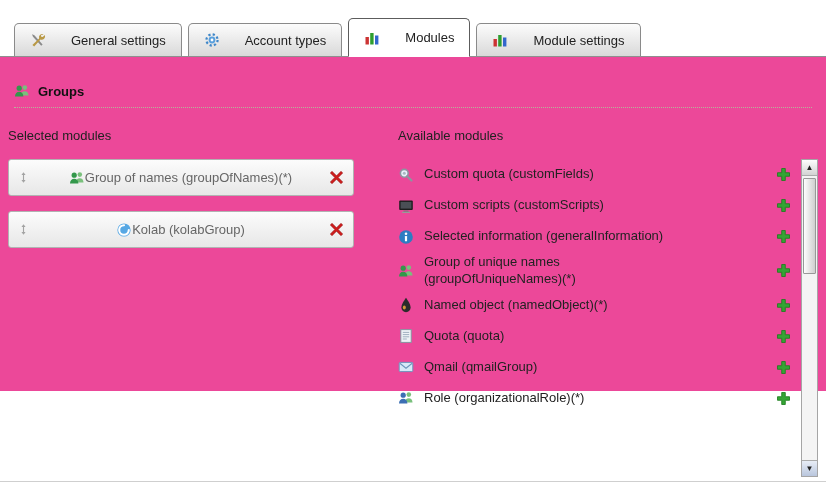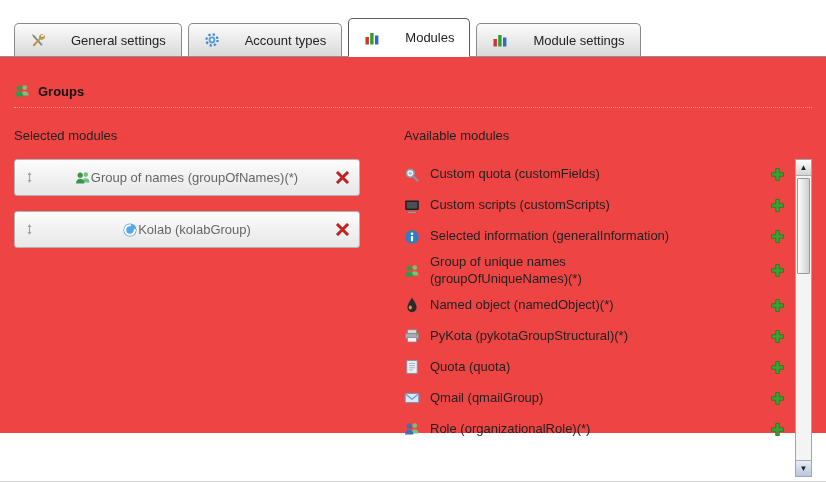--- a/index.html
+++ b/index.html
@@ -30,29 +30,29 @@
   .tab.active {
     height:39px; background:#ffffff;
     border-color:#5c5c5c; border-bottom:1px solid #ffffff;
     margin-bottom:-1px; position:relative; z-index:2;
   }
   .i16 { width:16px; height:16px; flex:none; }
   .i15 { width:15px; height:15px; flex:none; }
   .i11 { width:11px; height:11px; flex:none; }
   
   .content {
-    background:#ef4444; height:376px; width:826px;
+    background:#ec4899; height:334px; width:826px;
   }
   .groups-head {
     display:flex; align-items:center; gap:8px;
     margin:0 14px; padding:26px 0 8px;
     border-bottom:1px dotted #b5b59a;
     font-weight:bold; font-size:13px; color:#111;
   }
-  .cols { display:flex; padding:0 14px; margin-top:20px; }
+  .cols { display:flex; padding:0 8px; margin-top:20px; }
   .col-left { width:376px; flex:none; }
   .col-right { flex:1; margin-left:14px; }
   .col-head { font-size:13px; color:#222; margin-bottom:16px; }
   
   .sel-box {
     display:flex; align-items:center;
     width:346px; height:37px; padding:0 9px;
     border:1px solid #b2b2b2; border-radius:3px;
     background:linear-gradient(#fcfcfc,#e7e7e7);
     margin-bottom:15px;
@@ -318,31 +318,20 @@
                   <use href="#sym-droplet"></use>
                 </svg>
               <span class="avail-label">Named object (namedObject)(*)</span>
               <button class="icon-btn">
                 <svg class="i15">
                     <use href="#sym-plus"></use>
                   </svg>
               </button>
             </div>
 
-            <div class="avail-row">
-              <svg class="i16 avail-icon">
-                  <use href="#sym-printer"></use>
-                </svg>
-              <span class="avail-label">PyKota (pykotaGroupStructural)(*)</span>
-              <button class="icon-btn">
-                <svg class="i15">
-                    <use href="#sym-plus"></use>
-                  </svg>
-              </button>
-            </div>
 
 
             <div class="avail-row">
               <svg class="i16 avail-icon">
                   <use href="#sym-doc"></use>
                 </svg>
               <span class="avail-label">Quota (quota)</span>
               <button class="icon-btn">
                 <svg class="i15">
                     <use href="#sym-plus"></use>

